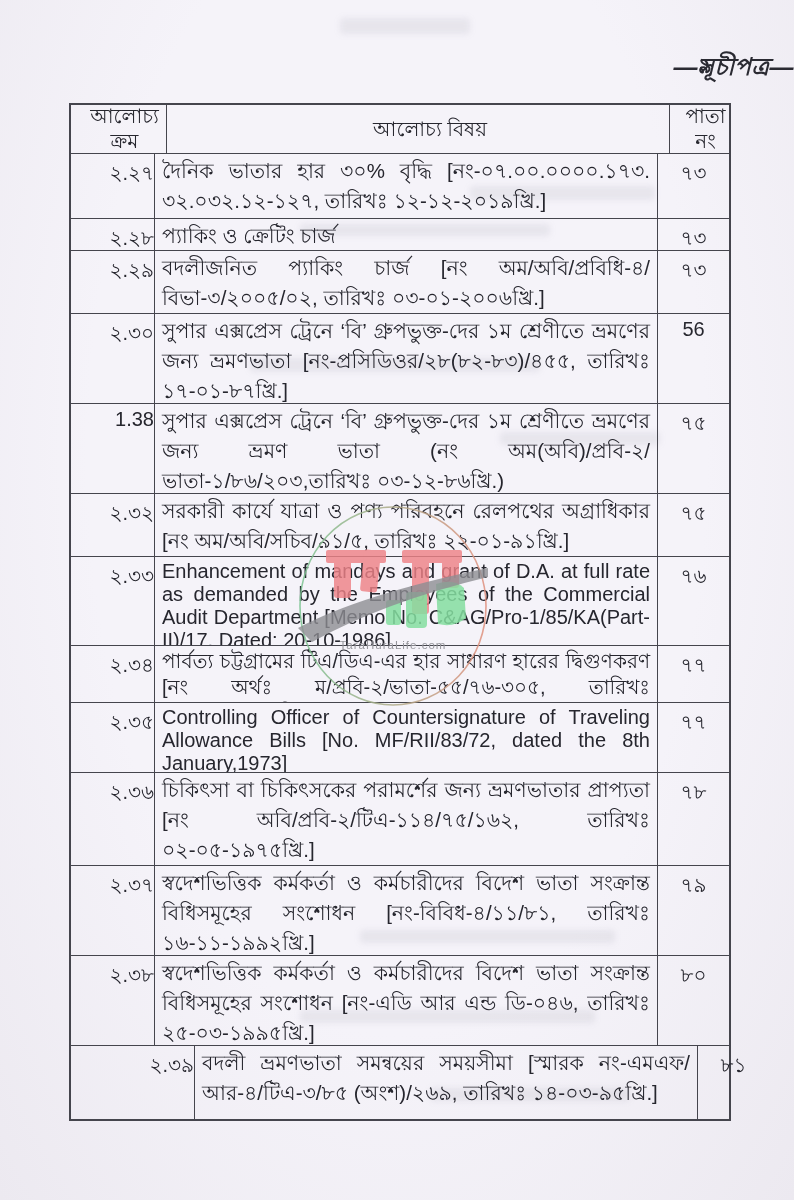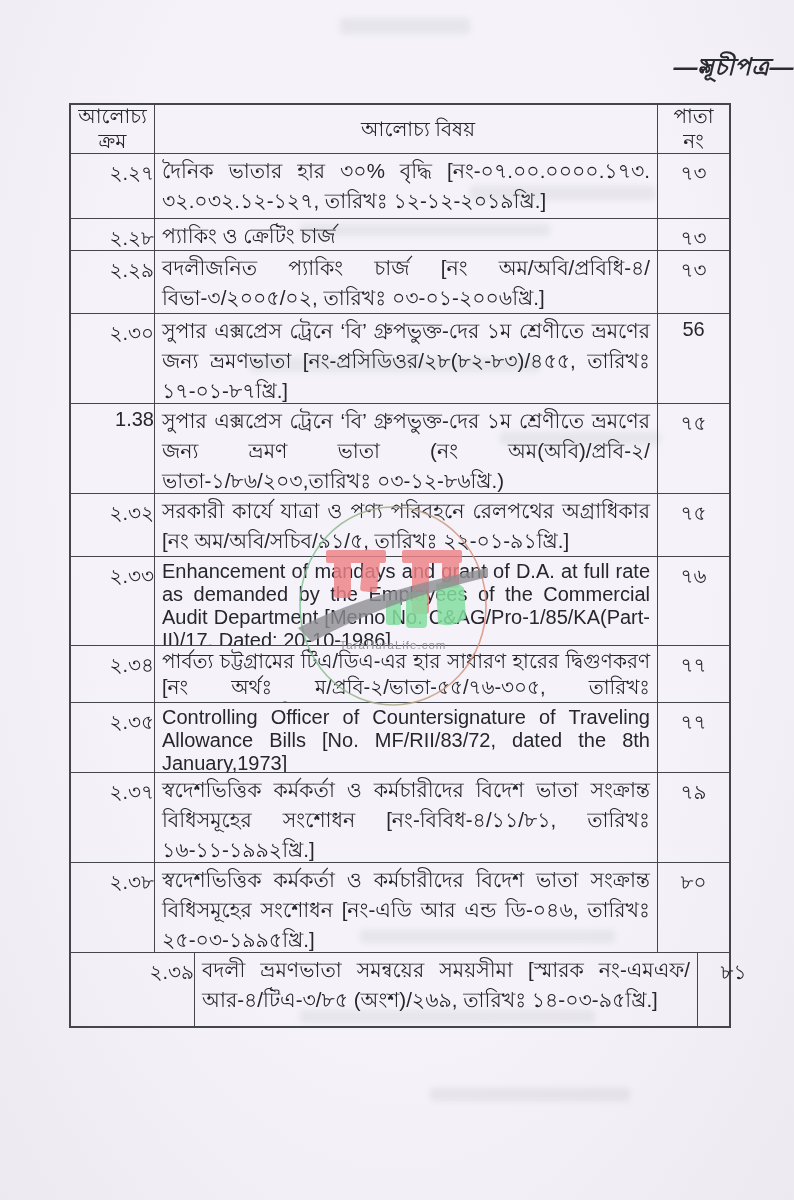--- a/index.html
+++ b/index.html
@@ -6,21 +6,21 @@
   body{width:794px;height:1200px;background:#f3f1f7;font-family:"Liberation Sans","DejaVu Sans",sans-serif;}
   .page{position:relative;width:794px;height:1200px;overflow:hidden;color:#26262e;
         background:radial-gradient(ellipse at 50% 38%, #f5f3f9 55%, #ece9f0 100%);}
   .title{position:absolute;top:48px;left:0;width:794px;text-align:right;
          font-weight:bold;font-style:italic;font-size:24px;letter-spacing:.5px;color:#2a2a32;}
   .pageno{position:absolute;top:50px;left:698px;font-size:21px;font-weight:bold;color:#2a2a32;}
   .toc{position:absolute;left:69px;top:103px;width:662px;box-sizing:border-box;
        border:2px solid #45454d;}
   .row{display:grid;grid-template-columns:83px 504px 71px;box-sizing:border-box;
        border-top:1.6px solid #45454d;}
-  .row:first-child{border-top:none;}
+  .row:first-child{border-top:none;margin-left:12px;}
   .c{box-sizing:border-box;overflow:hidden;}
   .sl{text-align:right;padding-top:4px;font-size:20px;}
   .subj{border-left:1.6px solid #45454d;border-right:1.6px solid #45454d;
         padding:2px 7px 0 7px;font-size:20.5px;line-height:30px;text-align:justify;}
   .subj.en{font-size:20px;line-height:23px;padding-top:3px;}
   .subj.tight{font-size:20px;line-height:26px;}
   .pg{text-align:center;padding-top:4px;font-size:20px;}
   .hdr{display:flex;align-items:center;justify-content:center;text-align:center;
        font-size:20px;line-height:25px;padding:0 4px;}
   .hdr.subj{font-size:20px;padding-left:28px;}
@@ -100,20 +100,25 @@
       <div class="c subj tight">পার্বত্য চট্টগ্রামের টিএ/ডিএ-এর হার সাধারণ হারের দ্বিগুণকরণ [নং অর্থঃ ম/প্রবি-২/ভাতা-৫৫/৭৬-৩০৫, তারিখঃ ০১-১০-১৯৭৬খ্রি.]</div>
       <div class="c pg">৭৭</div>
     </div>
 
     <div class="row" style="height:70px;">
       <div class="c sl">২.৩৫</div>
       <div class="c subj en">Controlling Officer of Countersignature of Traveling Allowance Bills [No. MF/RII/83/72, dated the 8th January,1973]</div>
       <div class="c pg">৭৭</div>
     </div>
 
+    <div class="row" style="height:93px;">
+      <div class="c sl">২.৩৬</div>
+      <div class="c subj">চিকিৎসা বা চিকিৎসকের পরামর্শের জন্য ভ্রমণভাতার প্রাপ্যতা [নং অবি/প্রবি-২/টিএ-১১৪/৭৫/১৬২, তারিখঃ ০২-০৫-১৯৭৫খ্রি.]</div>
+      <div class="c pg">৭৮</div>
+    </div>
 
     <div class="row" style="height:90px;">
       <div class="c sl">২.৩৭</div>
       <div class="c subj">স্বদেশভিত্তিক কর্মকর্তা ও কর্মচারীদের বিদেশ ভাতা সংক্রান্ত বিধিসমূহের সংশোধন [নং-বিবিধ-৪/১১/৮১, তারিখঃ ১৬-১১-১৯৯২খ্রি.]</div>
       <div class="c pg">৭৯</div>
     </div>
 
     <div class="row" style="height:90px;">
       <div class="c sl">২.৩৮</div>
       <div class="c subj">স্বদেশভিত্তিক কর্মকর্তা ও কর্মচারীদের বিদেশ ভাতা সংক্রান্ত বিধিসমূহের সংশোধন [নং-এডি আর এন্ড ডি-০৪৬, তারিখঃ ২৫-০৩-১৯৯৫খ্রি.]</div>

